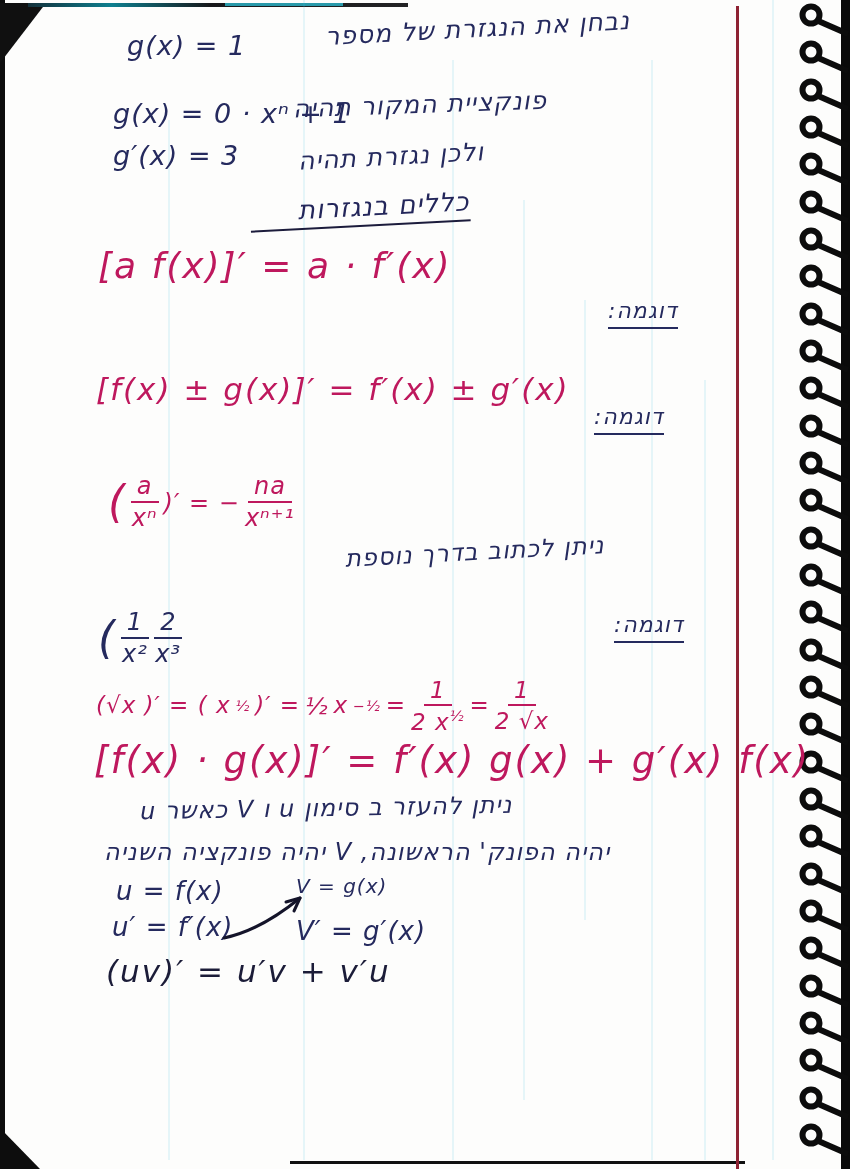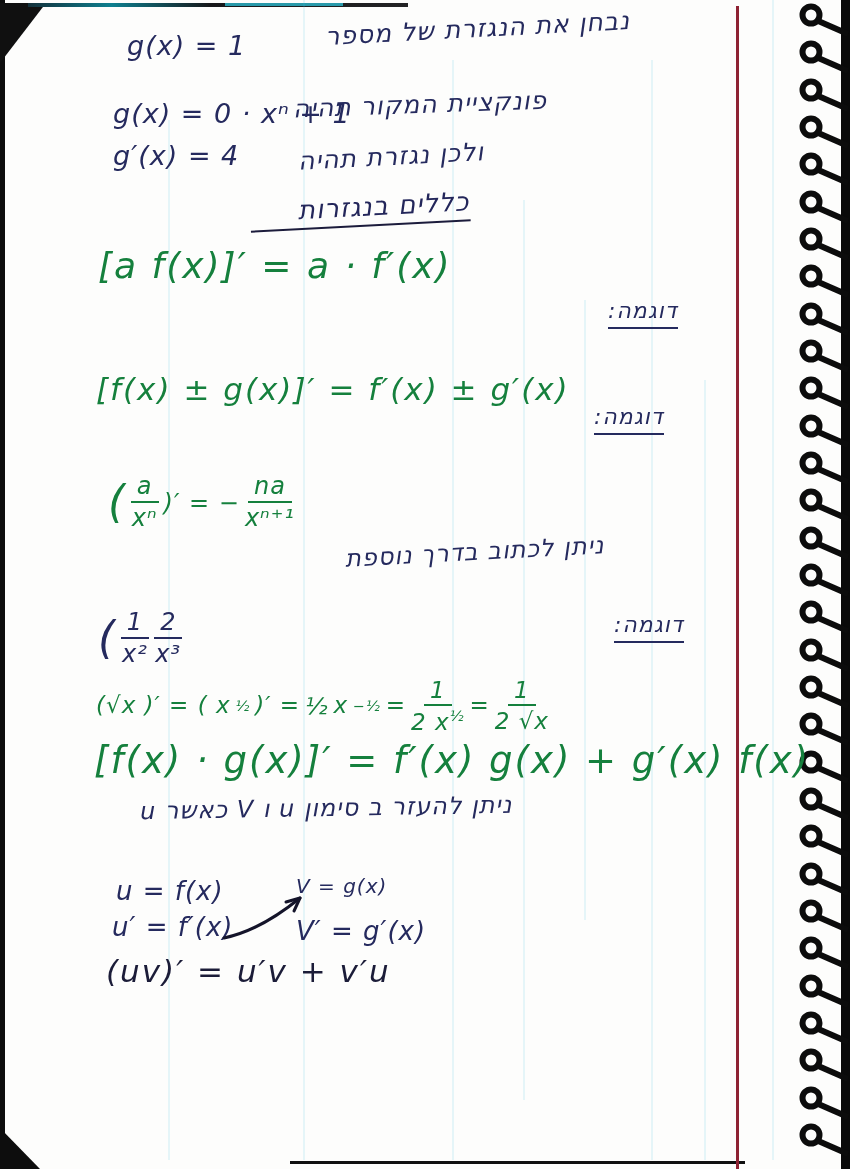--- a/index.html
+++ b/index.html
@@ -1,20 +1,20 @@
 <!DOCTYPE html>
 <html lang="he"><head>
 <meta charset="utf-8">
 <style>
   html,body{margin:0;padding:0;background:#e8e8e8;}
   #page{position:relative;width:850px;height:1169px;background:#fdfdfc;overflow:hidden;
         font-family:"DejaVu Sans",sans-serif;}
   .line{position:absolute;white-space:nowrap;font-style:italic;color:#252a5e;
         letter-spacing:1px;line-height:1;}
-  .red{color:#15803d;}
+  .red{color:#be185d;}
   .rtl{direction:rtl;}
   .ul{border-bottom:2.5px solid currentColor;padding-bottom:5px;}
   .frow{display:inline-flex;align-items:center;gap:5px;}
   .frac{display:inline-flex;flex-direction:column;align-items:center;line-height:1.05;}
   .frac .num{padding:0 6px 2px 6px;border-bottom:2.5px solid currentColor;}
   .frac .den{padding-top:3px;}
   .paren{font-size:1.8em;font-weight:200;transform:scaleY(1.02);display:inline-block;}
   sup.hw{font-size:0.62em;vertical-align:super;font-style:italic;}
   
   .edge-left{position:absolute;left:0;top:0;width:5px;height:1169px;background:#0d0d0d;}
@@ -90,21 +90,21 @@
       <use href="#coil" y="937"></use>
       <use href="#coil" y="975"></use>
     <use href="#coil" y="1012"></use>
       <use href="#coil" y="1049"></use>
       <use href="#coil" y="1087"></use>
     <use href="#coil" y="1124"></use>
   </svg>
 
   <div class="line" style="left:127px;top:32px;font-size:27px">g(x) = 1</div>
   <div class="line" style="left:113px;top:100px;font-size:27px">g(x) = 0 · xⁿ + 1</div>
-  <div class="line" style="left:113px;top:142px;font-size:27px">g′(x) = 4</div>
+  <div class="line" style="left:113px;top:142px;font-size:27px">g′(x) = 3</div>
 
   <div class="line rtl" style="left:325px;top:16px;font-size:25px;transform:rotate(-3deg)">נבחן את הנגזרת של מספר</div>
   <div class="line rtl" style="left:293px;top:92px;font-size:25px;transform:rotate(-2deg)">פונקציית המקור תהיה</div>
   <div class="line rtl" style="left:298px;top:144px;font-size:25px;transform:rotate(-3deg)">ולכן נגזרת תהיה</div>
 
   <div class="line rtl ul" style="left:250px;top:194px;font-size:26px;padding-left:48px;transform:rotate(-3deg);border-color:#1c1c3c;color:#23265a">כללים בנגזרות</div>
 
   <div class="line red" style="left:98px;top:248px;font-size:36px;letter-spacing:2px">[a f(x)]′ = a · f′(x)</div>
   <div class="line rtl ul" style="left:608px;top:300px;font-size:22px">דוגמה:</div>
 
@@ -157,20 +157,21 @@
     <span>=</span>
     <span class="frac">
       <span class="num">1</span>
       <span class="den">2 √x</span>
     </span>
   </div>
 
   <div class="line red" style="left:94px;top:742px;font-size:37px;letter-spacing:2px">[f(x) · g(x)]′ = f′(x) g(x) + g′(x) f(x)</div>
 
   <div class="line rtl" style="left:140px;top:796px;font-size:24px;transform:rotate(-1deg)">ניתן להעזר ב סימון u ו V כאשר u</div>
+  <div class="line rtl" style="left:104px;top:840px;font-size:24px">יהיה הפונק' הראשונה, V יהיה פונקציה השניה</div>
 
   <div class="line" style="left:116px;top:878px;font-size:26px">u = f(x)</div>
   <div class="line" style="left:296px;top:876px;font-size:20px">V = g(x)</div>
   <div class="line" style="left:112px;top:914px;font-size:26px">u′ = f′(x)</div>
   <div class="line" style="left:296px;top:918px;font-size:26px">V′ = g′(x)</div>
 
   <svg style="left:218px;top:884px" width="98" height="64" viewBox="0 0 98 64" aria-hidden="true">
     <path d="M6 54 C34 48 60 32 82 14" fill="none" stroke="#14142a" stroke-width="3" stroke-linecap="round"></path>
     <path d="M82 14 L68 18 M82 14 L76 27" fill="none" stroke="#14142a" stroke-width="3" stroke-linecap="round"></path>
   </svg>

